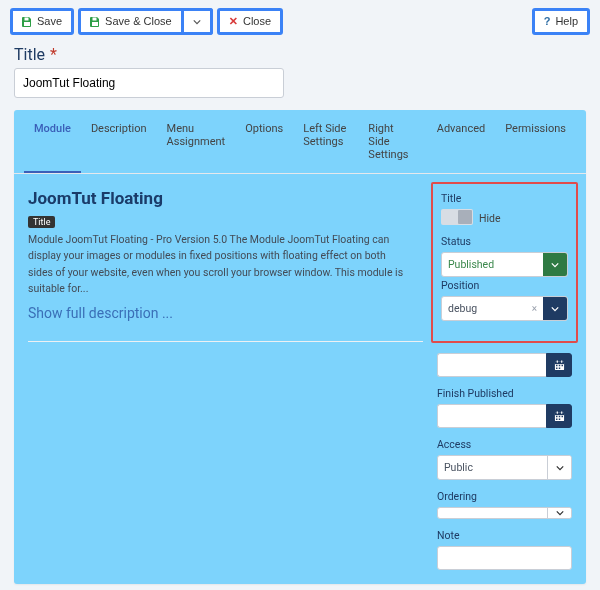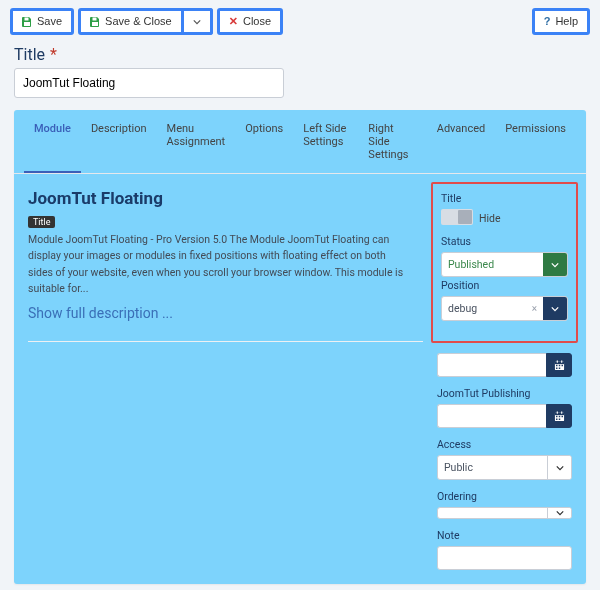--- a/index.html
+++ b/index.html
@@ -351,21 +351,21 @@
                     <rect x="8.2" y="5.2" width="1.6" height="1.6" fill="#1f3b63"></rect>
                     <rect x="2.2" y="8.2" width="1.6" height="1.6" fill="#1f3b63"></rect>
                     <rect x="5.2" y="8.2" width="1.6" height="1.6" fill="#1f3b63"></rect>
                   </svg>
               </span>
             </div>
           </div>
         </div>
 
         <div class="field">
-          <div class="field-label">JoomTut Publishing</div>
+          <div class="field-label">Finish Published</div>
           <div class="input-group">
             <input class="text-input" type="text" value="" style="">
             <div class="addon-btn">
               <span>
                 <svg width="11" height="11" viewBox="0 0 12 12">
                     <rect x="1" y="2" width="10" height="9" rx="1" fill="#fff"></rect>
                     <rect x="1" y="2" width="10" height="2.5" fill="#1f3b63"></rect>
                     <rect x="3" y="0.5" width="1.2" height="2.5" fill="#fff"></rect>
                     <rect x="7.8" y="0.5" width="1.2" height="2.5" fill="#fff"></rect>
                     <rect x="2.2" y="5.2" width="1.6" height="1.6" fill="#1f3b63"></rect>

